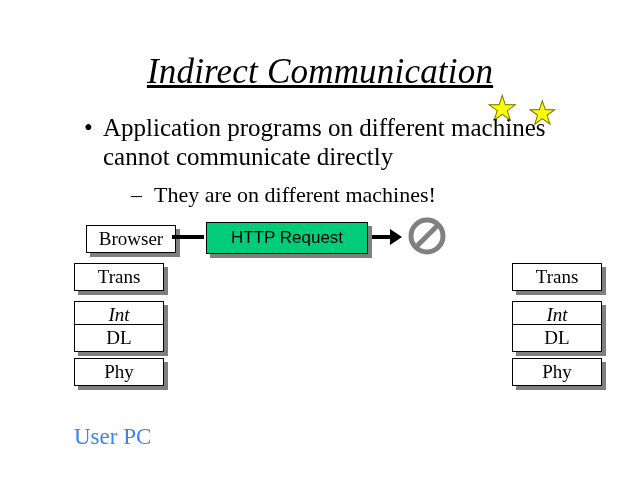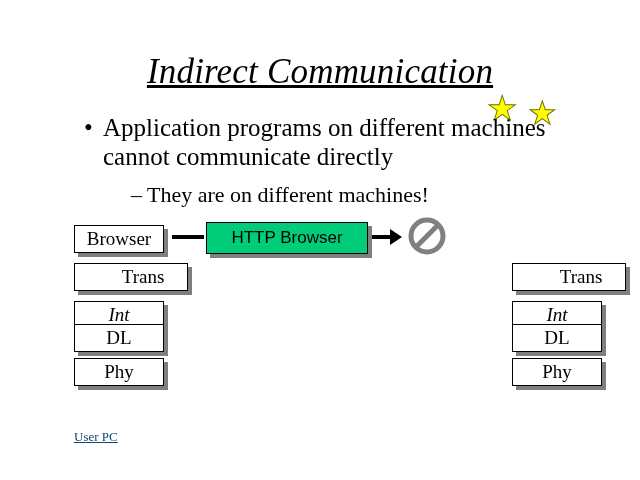--- a/index.html
+++ b/index.html
@@ -75,53 +75,52 @@
     font-size: 22px;
     line-height: 26px;
   }
   #bullet2 .dash {
     position: absolute;
     left: 0;
     top: 0;
   }
   #bullet2 .bullet-text {
     display: block;
-    margin-left: 16px;
+    margin-left: 23px;
   }
 
   
   .stack-box {
     position: absolute;
     width: 88px;
     height: 26px;
     background: #ffffff;
     border: 1px solid #000000;
     box-shadow: 4px 4px 0 #7f7f7f;
     font-size: 19px;
     line-height: 25px;
     text-align: center;
     color: #000000;
   }
 
   .left-col { left: 74px; }
   .right-col { left: 512px; }
 
-  .row0 { top: 225px; }
-  .row1 { top: 263px; padding-left: 24px; }
+  .row0 { top: 225px; margin-left: 12px; }
+  .row1 { top: 263px; }
   .row2 { top: 301px; font-style: italic; }
   .row3 { top: 324px; }
   .row4 { top: 358px; }
 
   
   .caption {
     position: absolute;
-    font-size: 13px;
+    font-size: 23px;
     line-height: 22px;
-    color: #0c4a6e;
-    text-decoration: underline;
+    color: #3b82f6;
   }
   #caption-left { left: 74px; top: 426px; }
   #caption-right { left: 504px; top: 426px; }
 
   
   #http-box {
     position: absolute;
     left: 206px;
     top: 222px;
     width: 160px;
@@ -204,21 +203,21 @@
   <div class="stack-box left-col row4">Phy</div>
 
   <div class="stack-box right-col row1">Trans</div>
   <div class="stack-box right-col row2">Int</div>
   <div class="stack-box right-col row3">DL</div>
   <div class="stack-box right-col row4">Phy</div>
 
   <div class="caption" id="caption-left">User PC</div>
 
   <div id="arrow1"></div>
-  <div id="http-box">HTTP Browser</div>
+  <div id="http-box">HTTP Request</div>
   <div id="arrow2-line"></div>
   <div id="arrow2-head"></div>
 
   <svg id="no-sign" viewBox="0 0 38 38">
     <circle cx="19" cy="19" r="16" fill="#ffffff" stroke="#808080" stroke-width="5"></circle>
     <line x1="8" y1="30" x2="30" y2="8" stroke="#808080" stroke-width="5"></line>
   </svg>
 
 </div>
 

